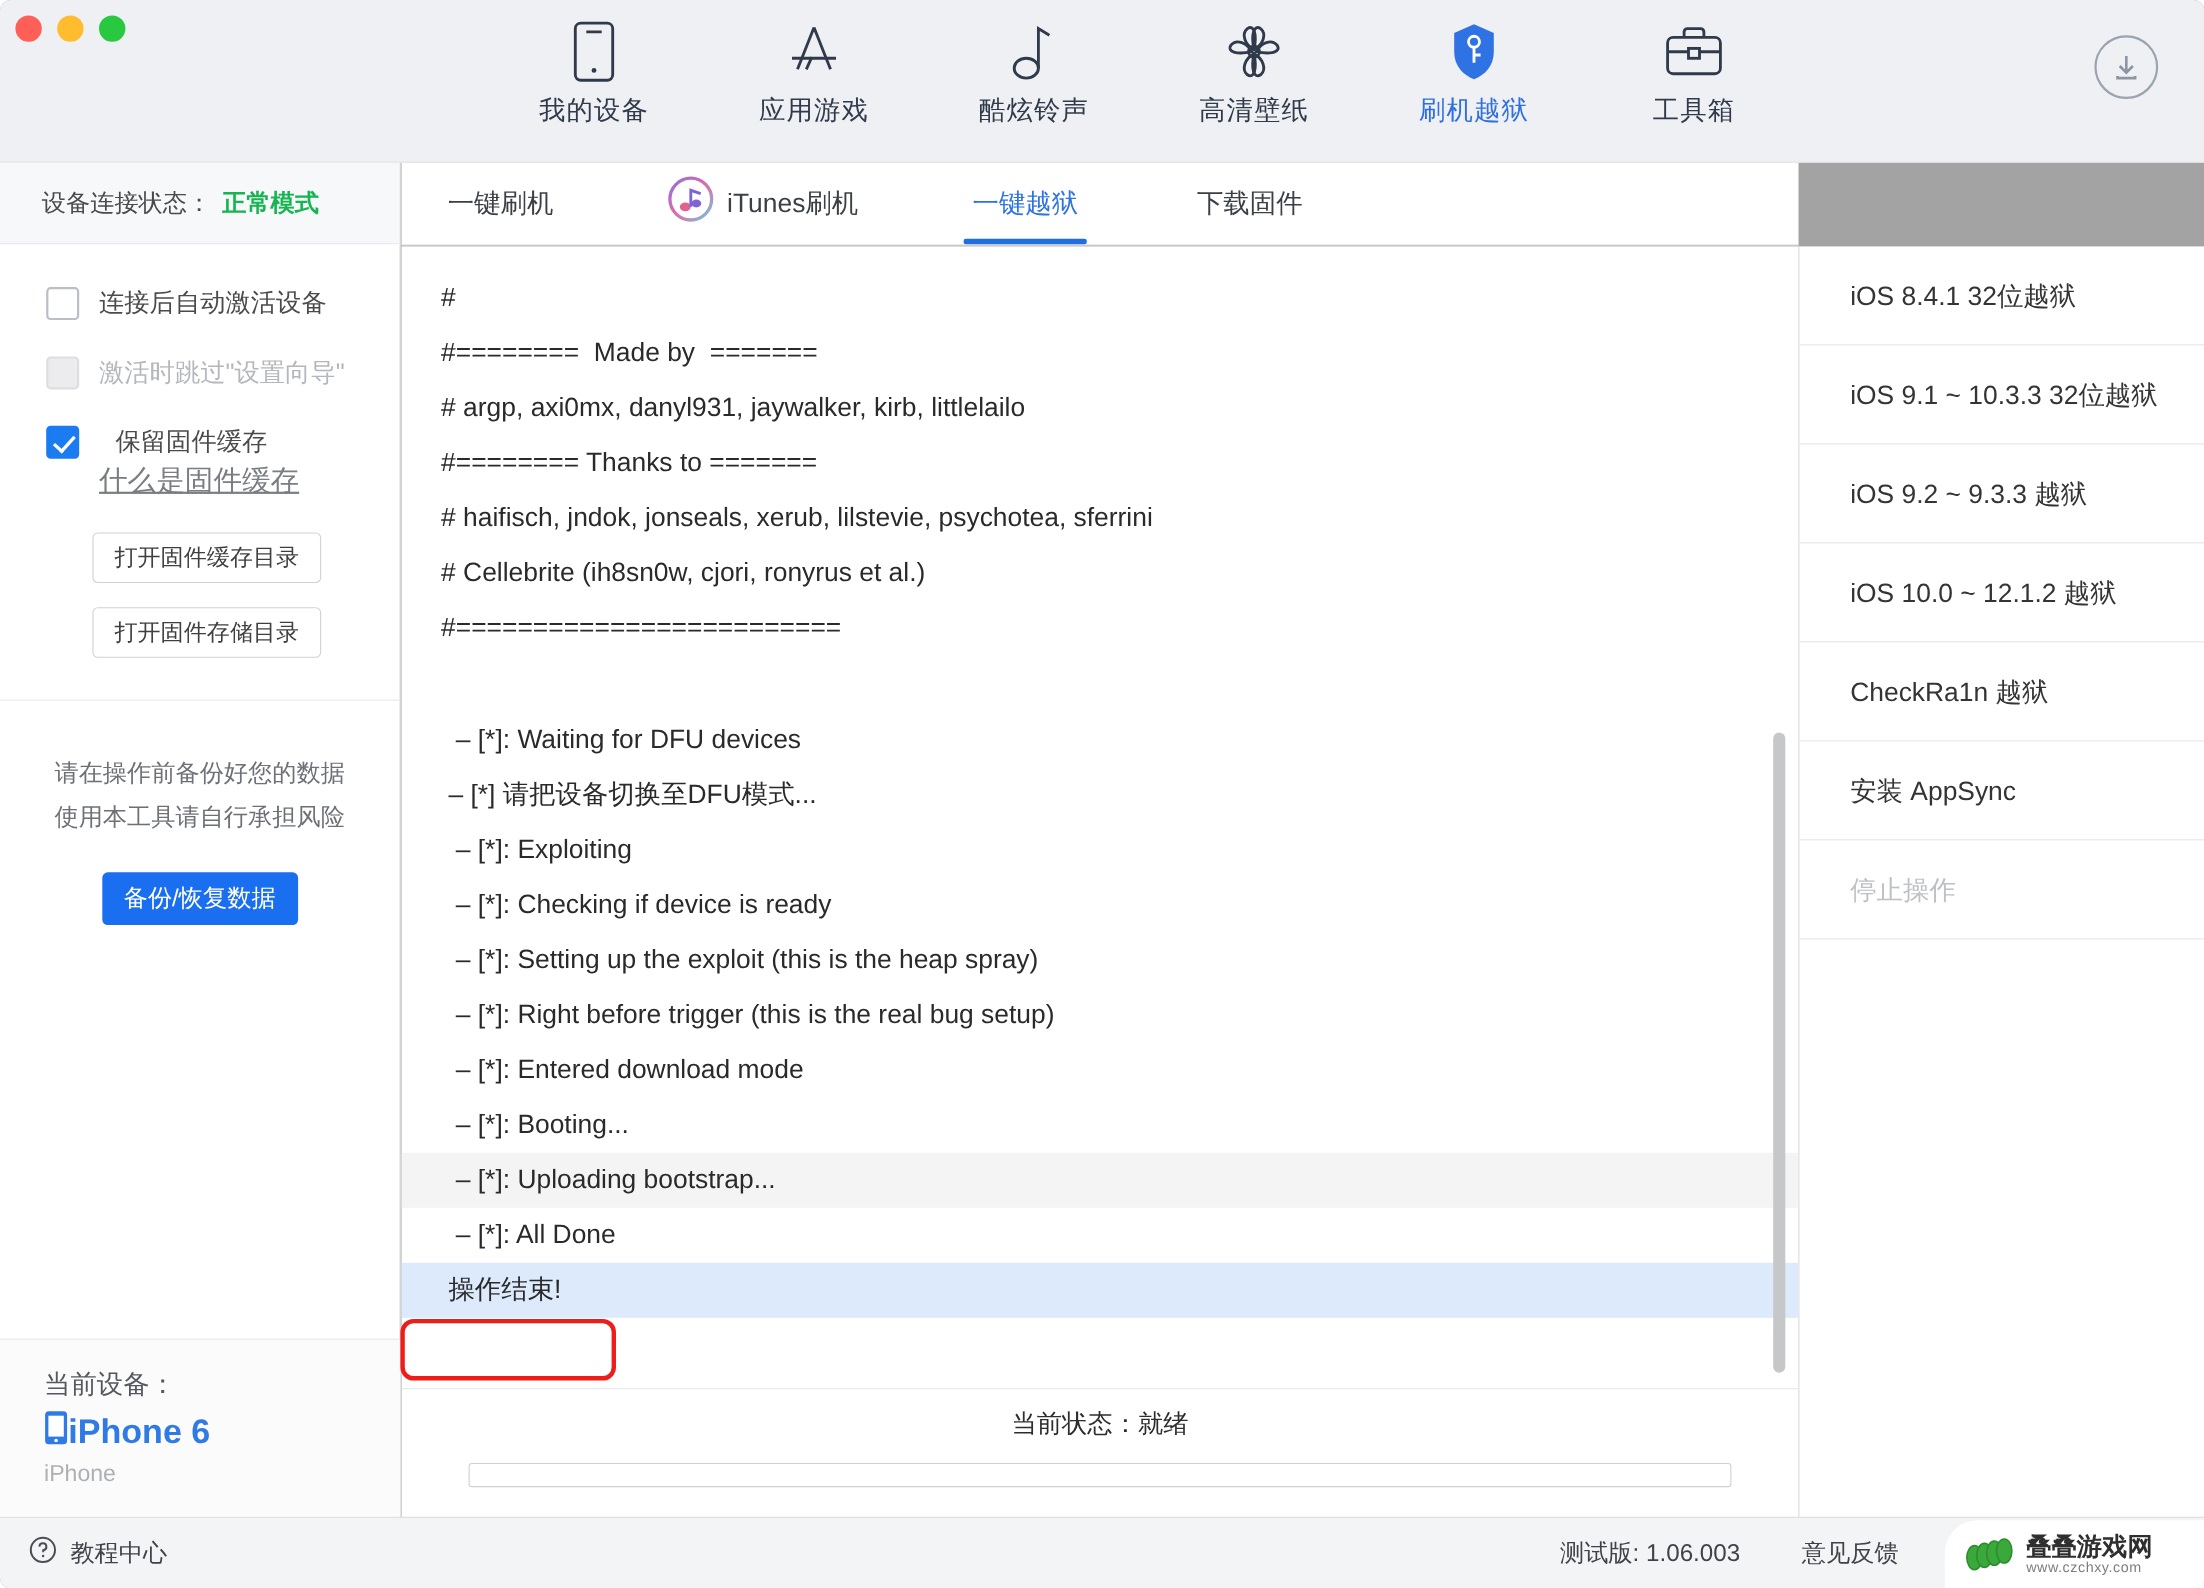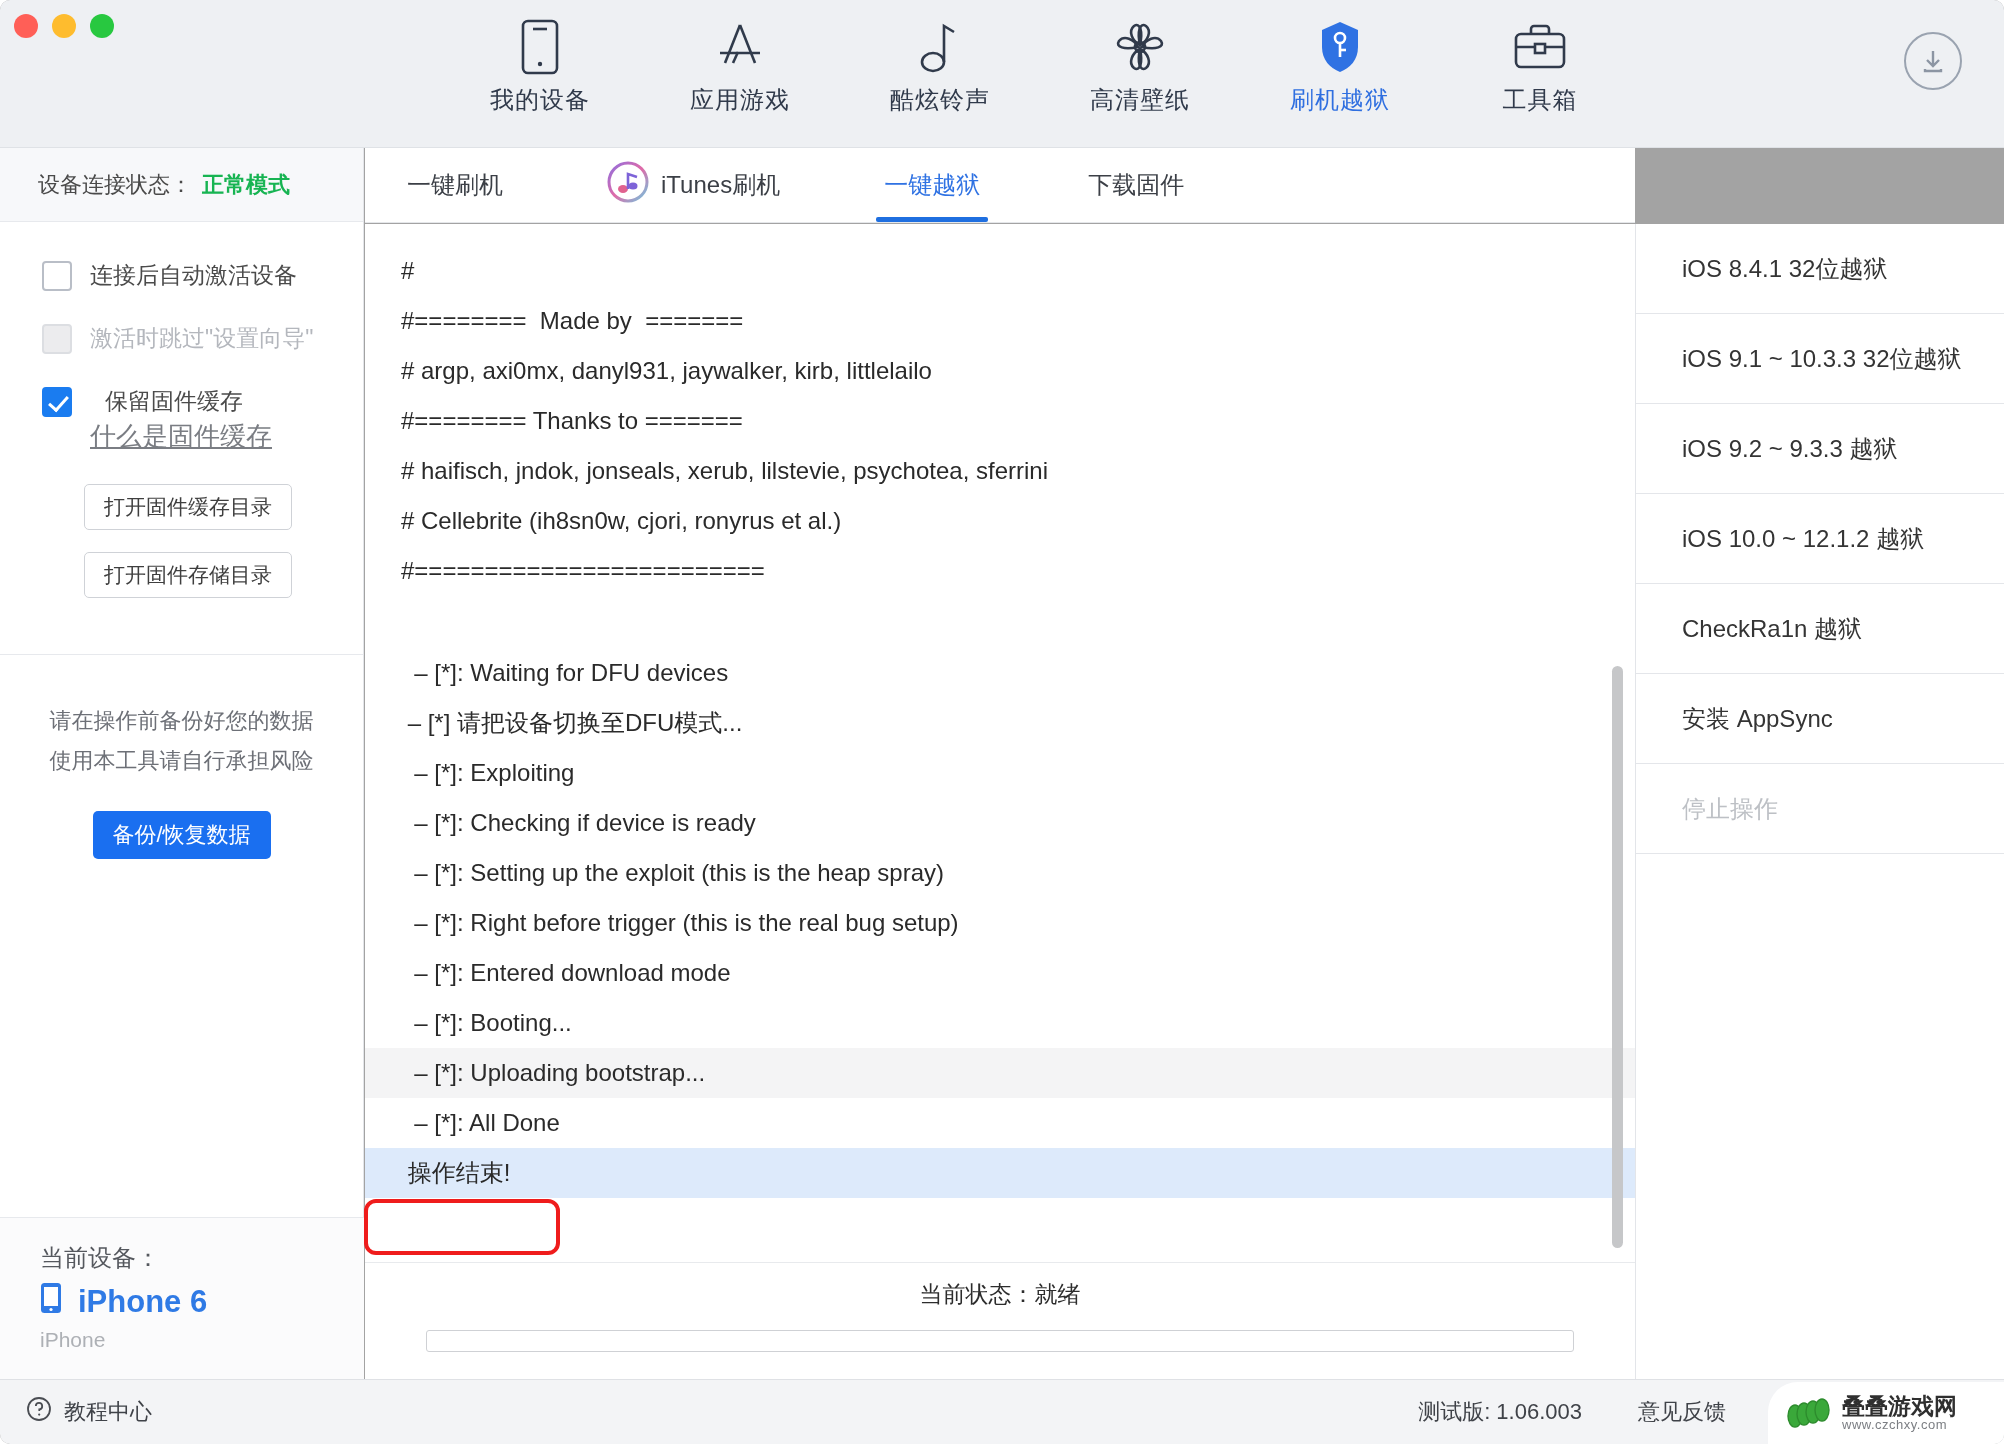--- a/index.html
+++ b/index.html
@@ -56,21 +56,21 @@
     border-right: 1px solid #e3e5e9;
   }
   .dev-status {
     height: 74px; background: #f7f8fa;
     border-bottom: 1px solid #e7e9ed;
     display: flex; align-items: center; padding-left: 38px;
     font-size: 22px; color: #4a4a4a;
   }
   .dev-status .val { color: #17b452; font-weight: bold; margin-left: 10px; }
 
-  .opts { padding: 38px 0 34px 42px; border-bottom: 1px solid #e7e9ed; }
+  .opts { padding: 38px 0 16px 42px; border-bottom: 1px solid #e7e9ed; }
   .optrow { display: flex; align-items: center; margin-bottom: 32px; }
   .cbox {
     width: 30px; height: 30px; border-radius: 4px;
     border: 2px solid #b9bec7; background: #fff;
     display: inline-block; position: relative; flex: 0 0 auto;
   }
   .cbox.checked { background: #1a7cf0; border-color: #1a7cf0; }
   .cbox.checked::after {
     content: ""; position: absolute; left: 9px; top: 3px;
     width: 8px; height: 16px; border: solid #fff;
@@ -95,21 +95,21 @@
     margin: 30px auto 4px; display: block; width: 178px; height: 48px;
     background: #1a6ff0; color: #fff; border: none; border-radius: 5px;
     font-size: 22px; cursor: pointer; font-family: "Liberation Sans", sans-serif;
   }
   .curdev {
     position: absolute; bottom: 0; left: 0; width: 364px; height: 162px;
     border-top: 1px solid #e7e9ed; background: #fbfbfc;
     padding: 24px 0 0 40px;
   }
   .curdev .t1 { font-size: 24px; color: #55585e; }
-  .curdev .t2 { font-size: 31px; color: #2f7ae5; font-weight: bold; display: flex; align-items: center; gap: 16px; margin-top: 8px; }
+  .curdev .t2 { font-size: 31px; color: #2f7ae5; font-weight: bold; display: flex; align-items: center; gap: 0; margin-top: 8px; }
   .curdev .t3 { font-size: 21px; color: #adb0b5; margin-top: 6px; }
 
   
   .tabs {
     position: absolute; top: 148px; left: 365px; width: 1270px; height: 75px;
     background: #fff; border-bottom: 1px solid #e5e7ea;
     display: flex; align-items: flex-end;
   }
   .tab {
     height: 75px; display: flex; align-items: center; justify-content: center;

